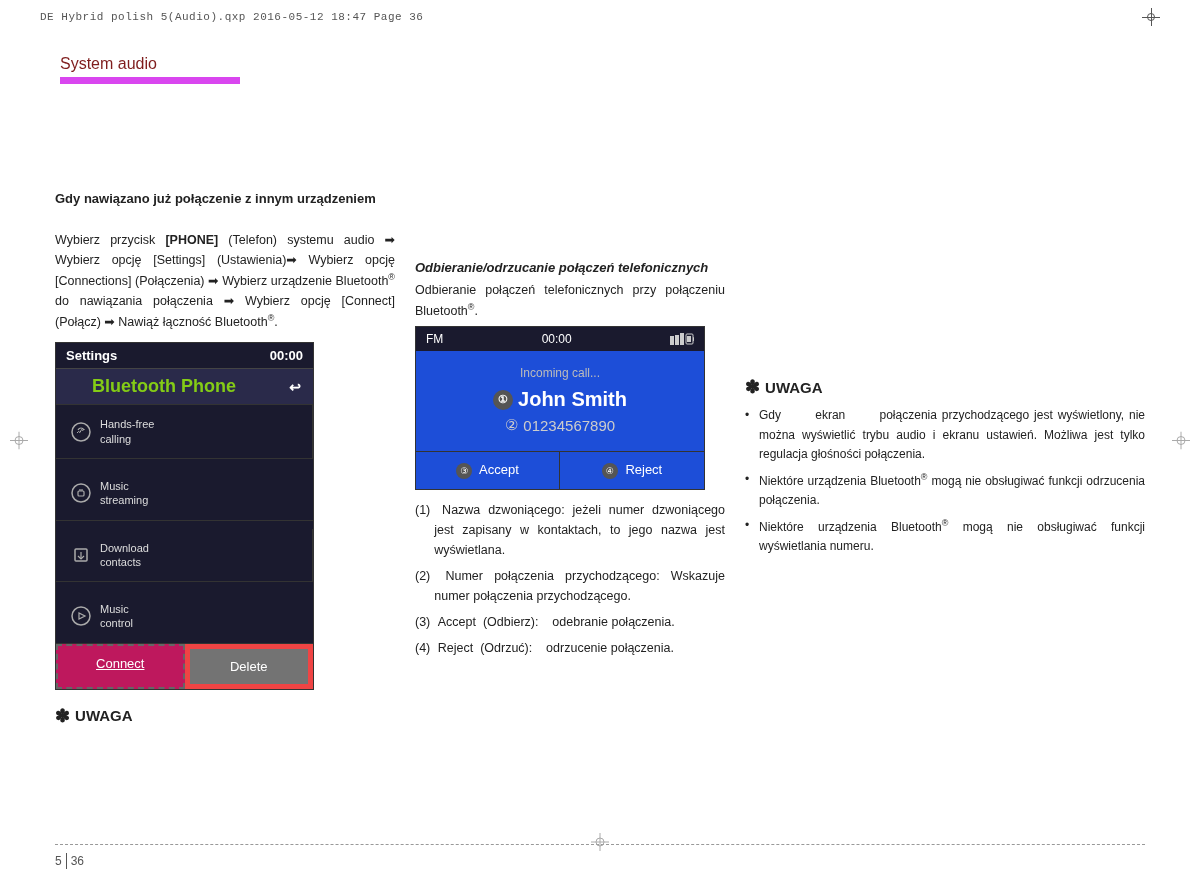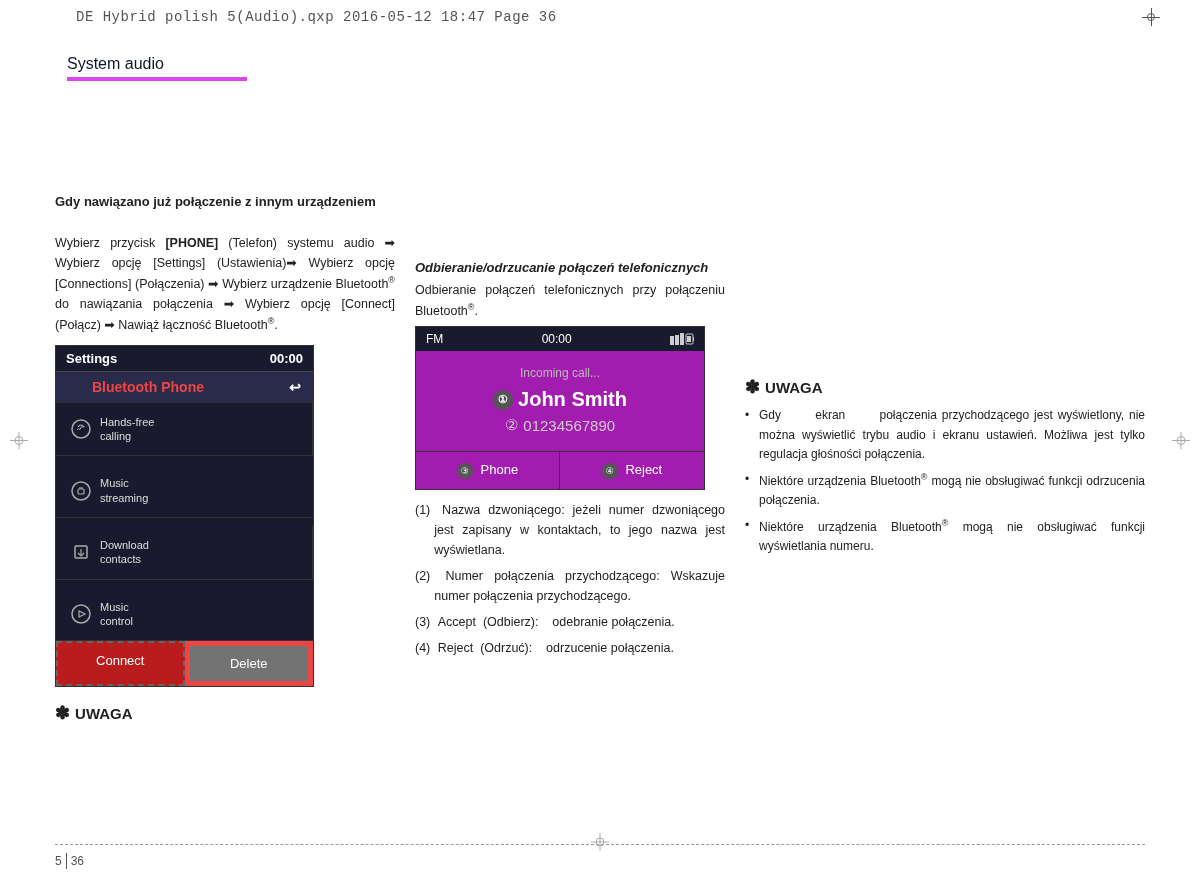--- a/index.html
+++ b/index.html
@@ -22,23 +22,22 @@
       right: 40px;
       display: flex;
       align-items: center;
       justify-content: space-between;
       font-size: 11px;
       color: #555;
       border-bottom: none;
     }
     .print-header-text {
       font-family: 'Courier New', monospace;
-      font-size: 14px;
+      font-size: 11px;
       letter-spacing: 0.5px;
-      margin-left: 36px;
     }
     .crosshair {
       width: 18px;
       height: 18px;
       position: relative;
     }
     .crosshair::before, .crosshair::after {
       content: '';
       position: absolute;
       background: #555;
@@ -63,25 +62,25 @@
       border: 1px solid #555;
       top: 50%;
       left: 50%;
       transform: translate(-50%, -50%);
     }
 
     
     .section-title {
       position: absolute;
       top: 55px;
-      left: 67px;
+      left: 60px;
       font-size: 16px;
       font-weight: normal;
-      color: #0f172a;
-      border-bottom: 4px solid #d946ef;
+      color: #7f1d1d;
+      border-bottom: 7px solid #d946ef;
       padding-bottom: 4px;
       width: 180px;
     }
 
     
     .content {
       position: absolute;
       top: 100px;
       left: 55px;
       right: 55px;
@@ -151,22 +150,22 @@
     }
     .bluetooth-bar {
       background: #2a2a4a;
       display: flex;
       align-items: center;
       justify-content: space-between;
       padding: 7px 12px;
       border-bottom: 1px solid #333;
     }
     .bluetooth-bar .bt-name {
-      color: #ef4444;
-      font-size: 14px;
+      color: #84cc16;
+      font-size: 18px;
       font-weight: bold;
       padding-left: 24px;
     }
     .bt-back {
       color: #fff;
       font-size: 14px;
       font-weight: bold;
     }
     .settings-grid {
       display: grid;
@@ -205,30 +204,31 @@
     .settings-btn {
       padding: 10px;
       text-align: center;
       font-size: 13px;
       color: #fff;
       border: 5px solid #ef4444;
       background: #737373;
       font-weight: normal;
     }
     .settings-btn.active {
-      background: #b91c1c;
+      background: #be185d;
       border: 2px dashed #666;
+      text-decoration: underline;
     }
 
     
     .call-screen {
       margin-top: 5px;
       border: 1.5px solid #333;
       width: 290px;
-      background: #a21caf;
+      background: #1d4ed8;
       color: #fff;
     }
     .call-titlebar {
       background: #1a1a2e;
       display: flex;
       align-items: center;
       justify-content: space-between;
       padding: 5px 10px;
       font-size: 12px;
     }
@@ -556,21 +556,21 @@
           <span>John Smith</span>
         </div>
         <div class="call-number">
           <span class="circle-num">②</span>
           <span>01234567890</span>
         </div>
       </div>
       <div class="call-actions">
         <div class="call-action-btn">
           <span class="circle-num-small">③</span>
-          <span>Phone</span>
+          <span>Accept</span>
         </div>
         <div class="call-action-btn">
           <span class="circle-num-small">④</span>
           <span>Reject</span>
         </div>
       </div>
     </div>
 
     <div class="numbered-list">
       <div class="num-item">

